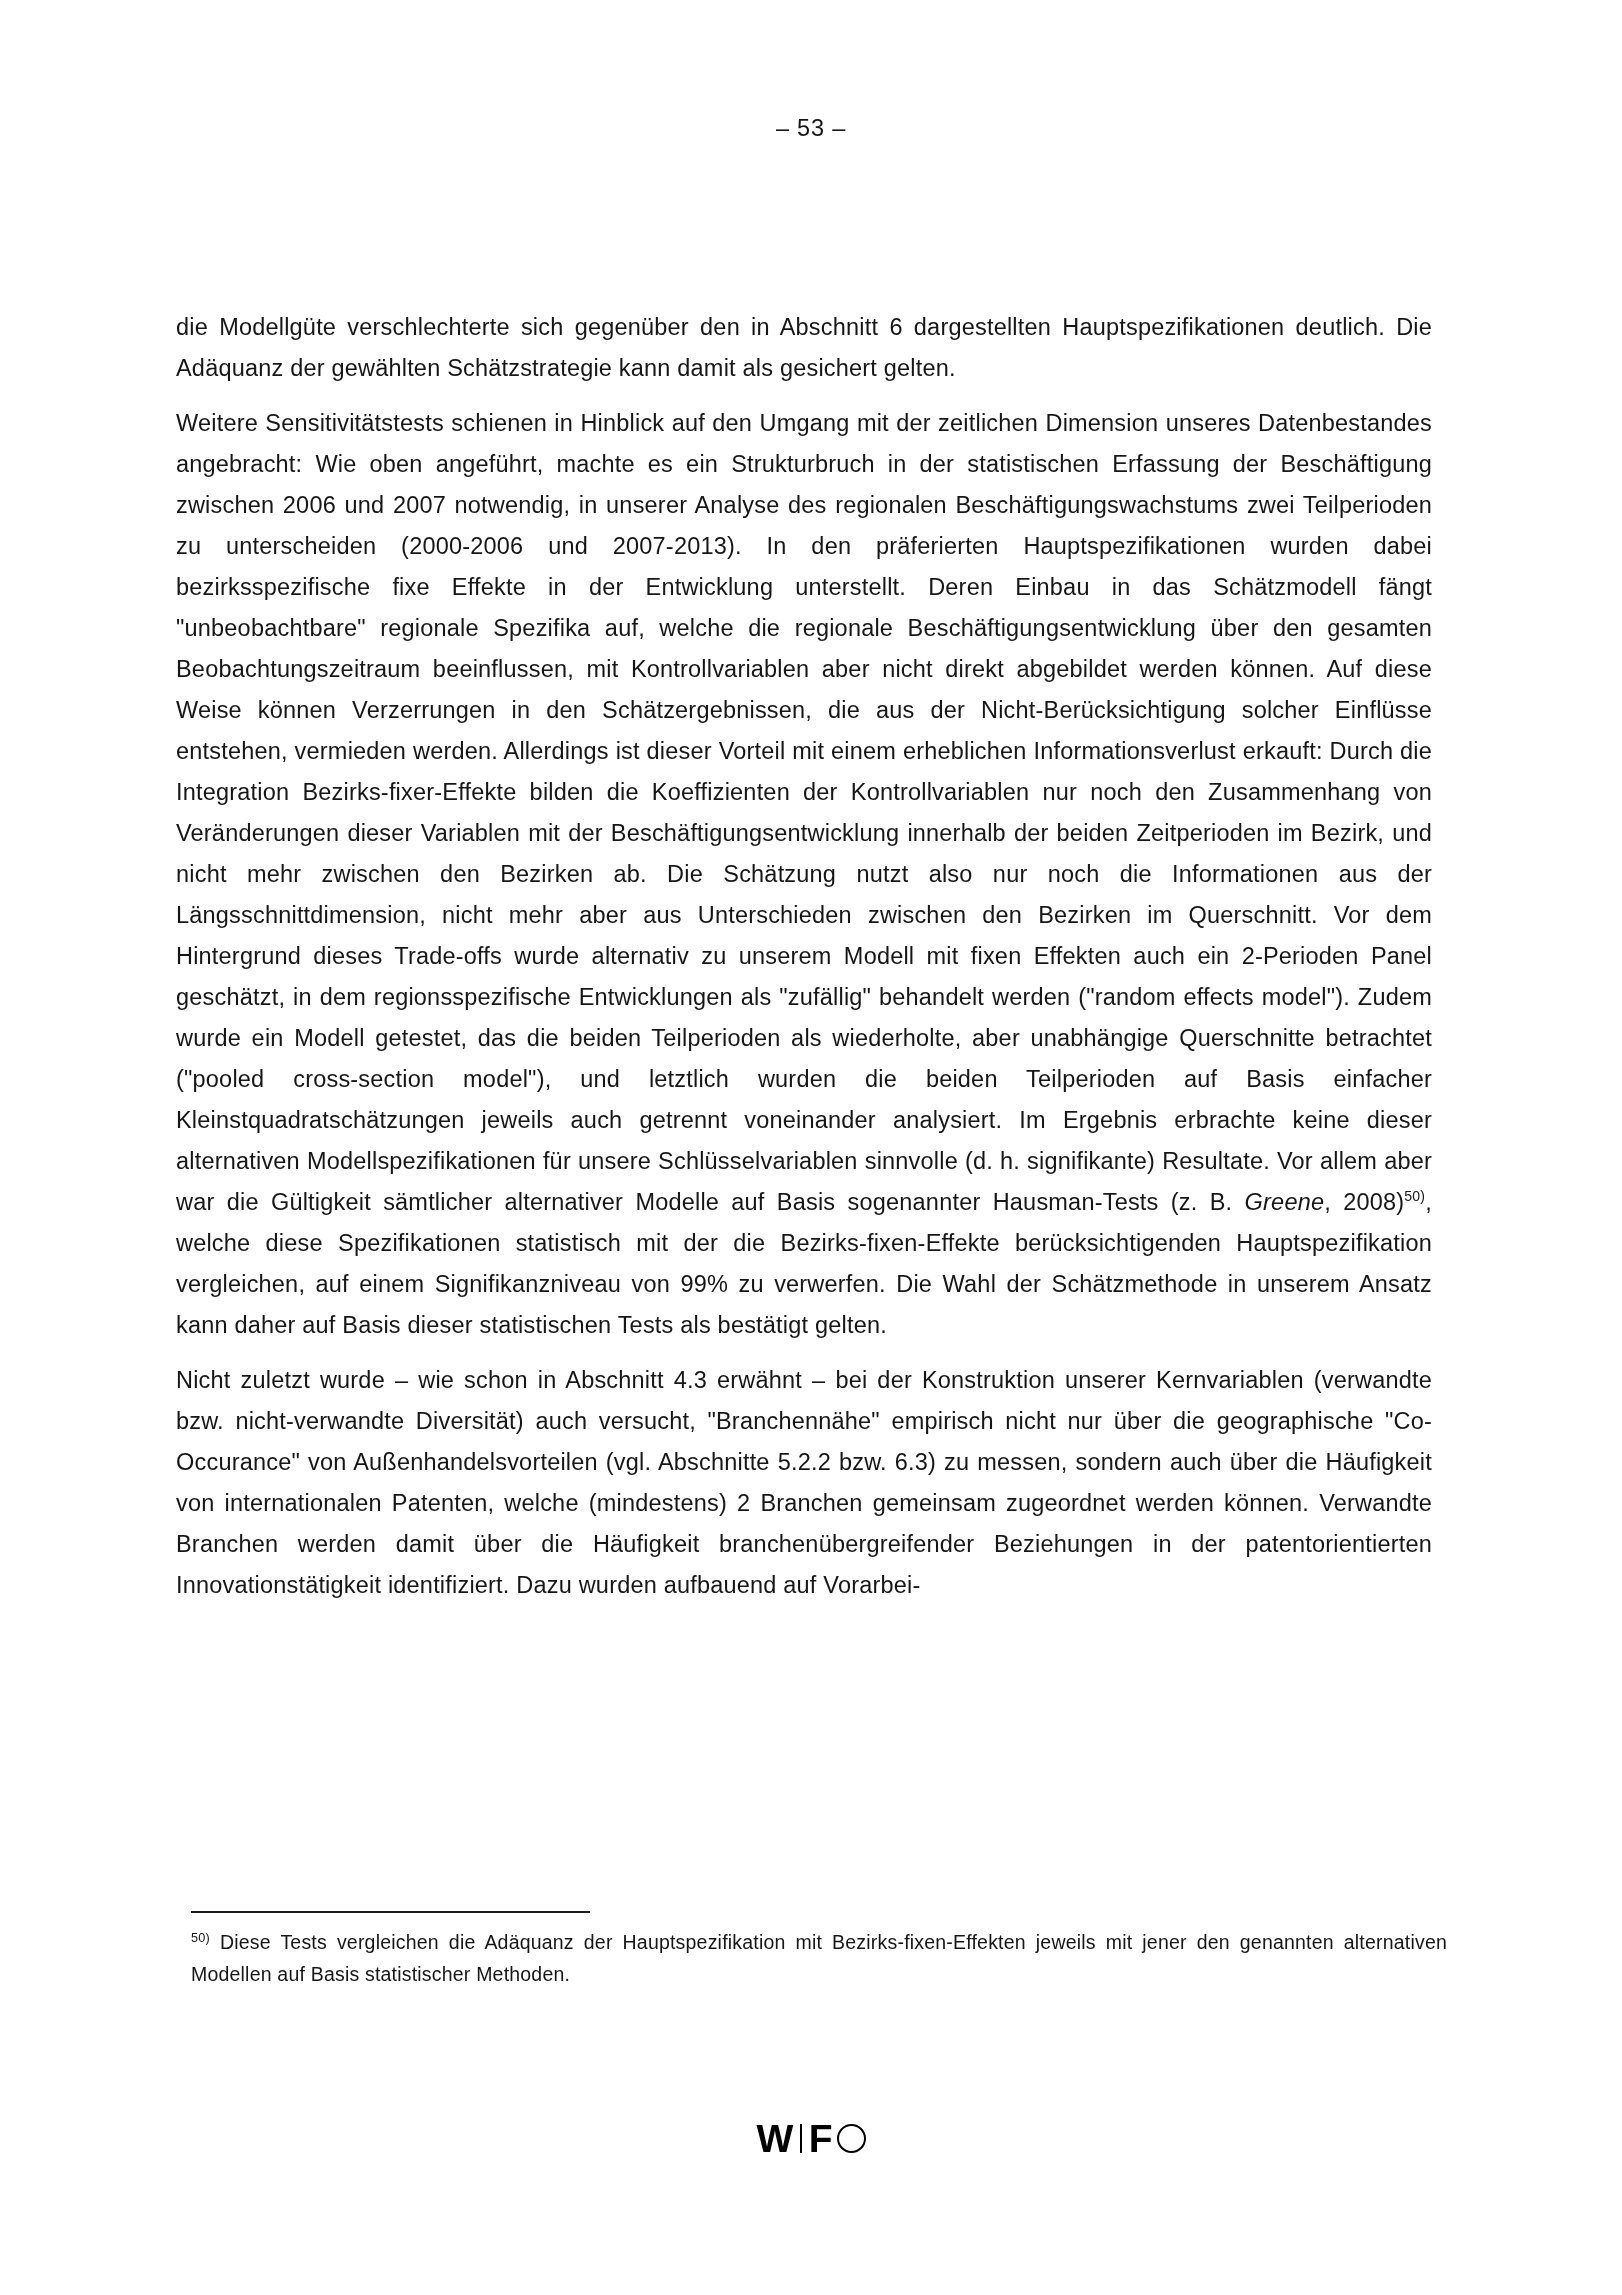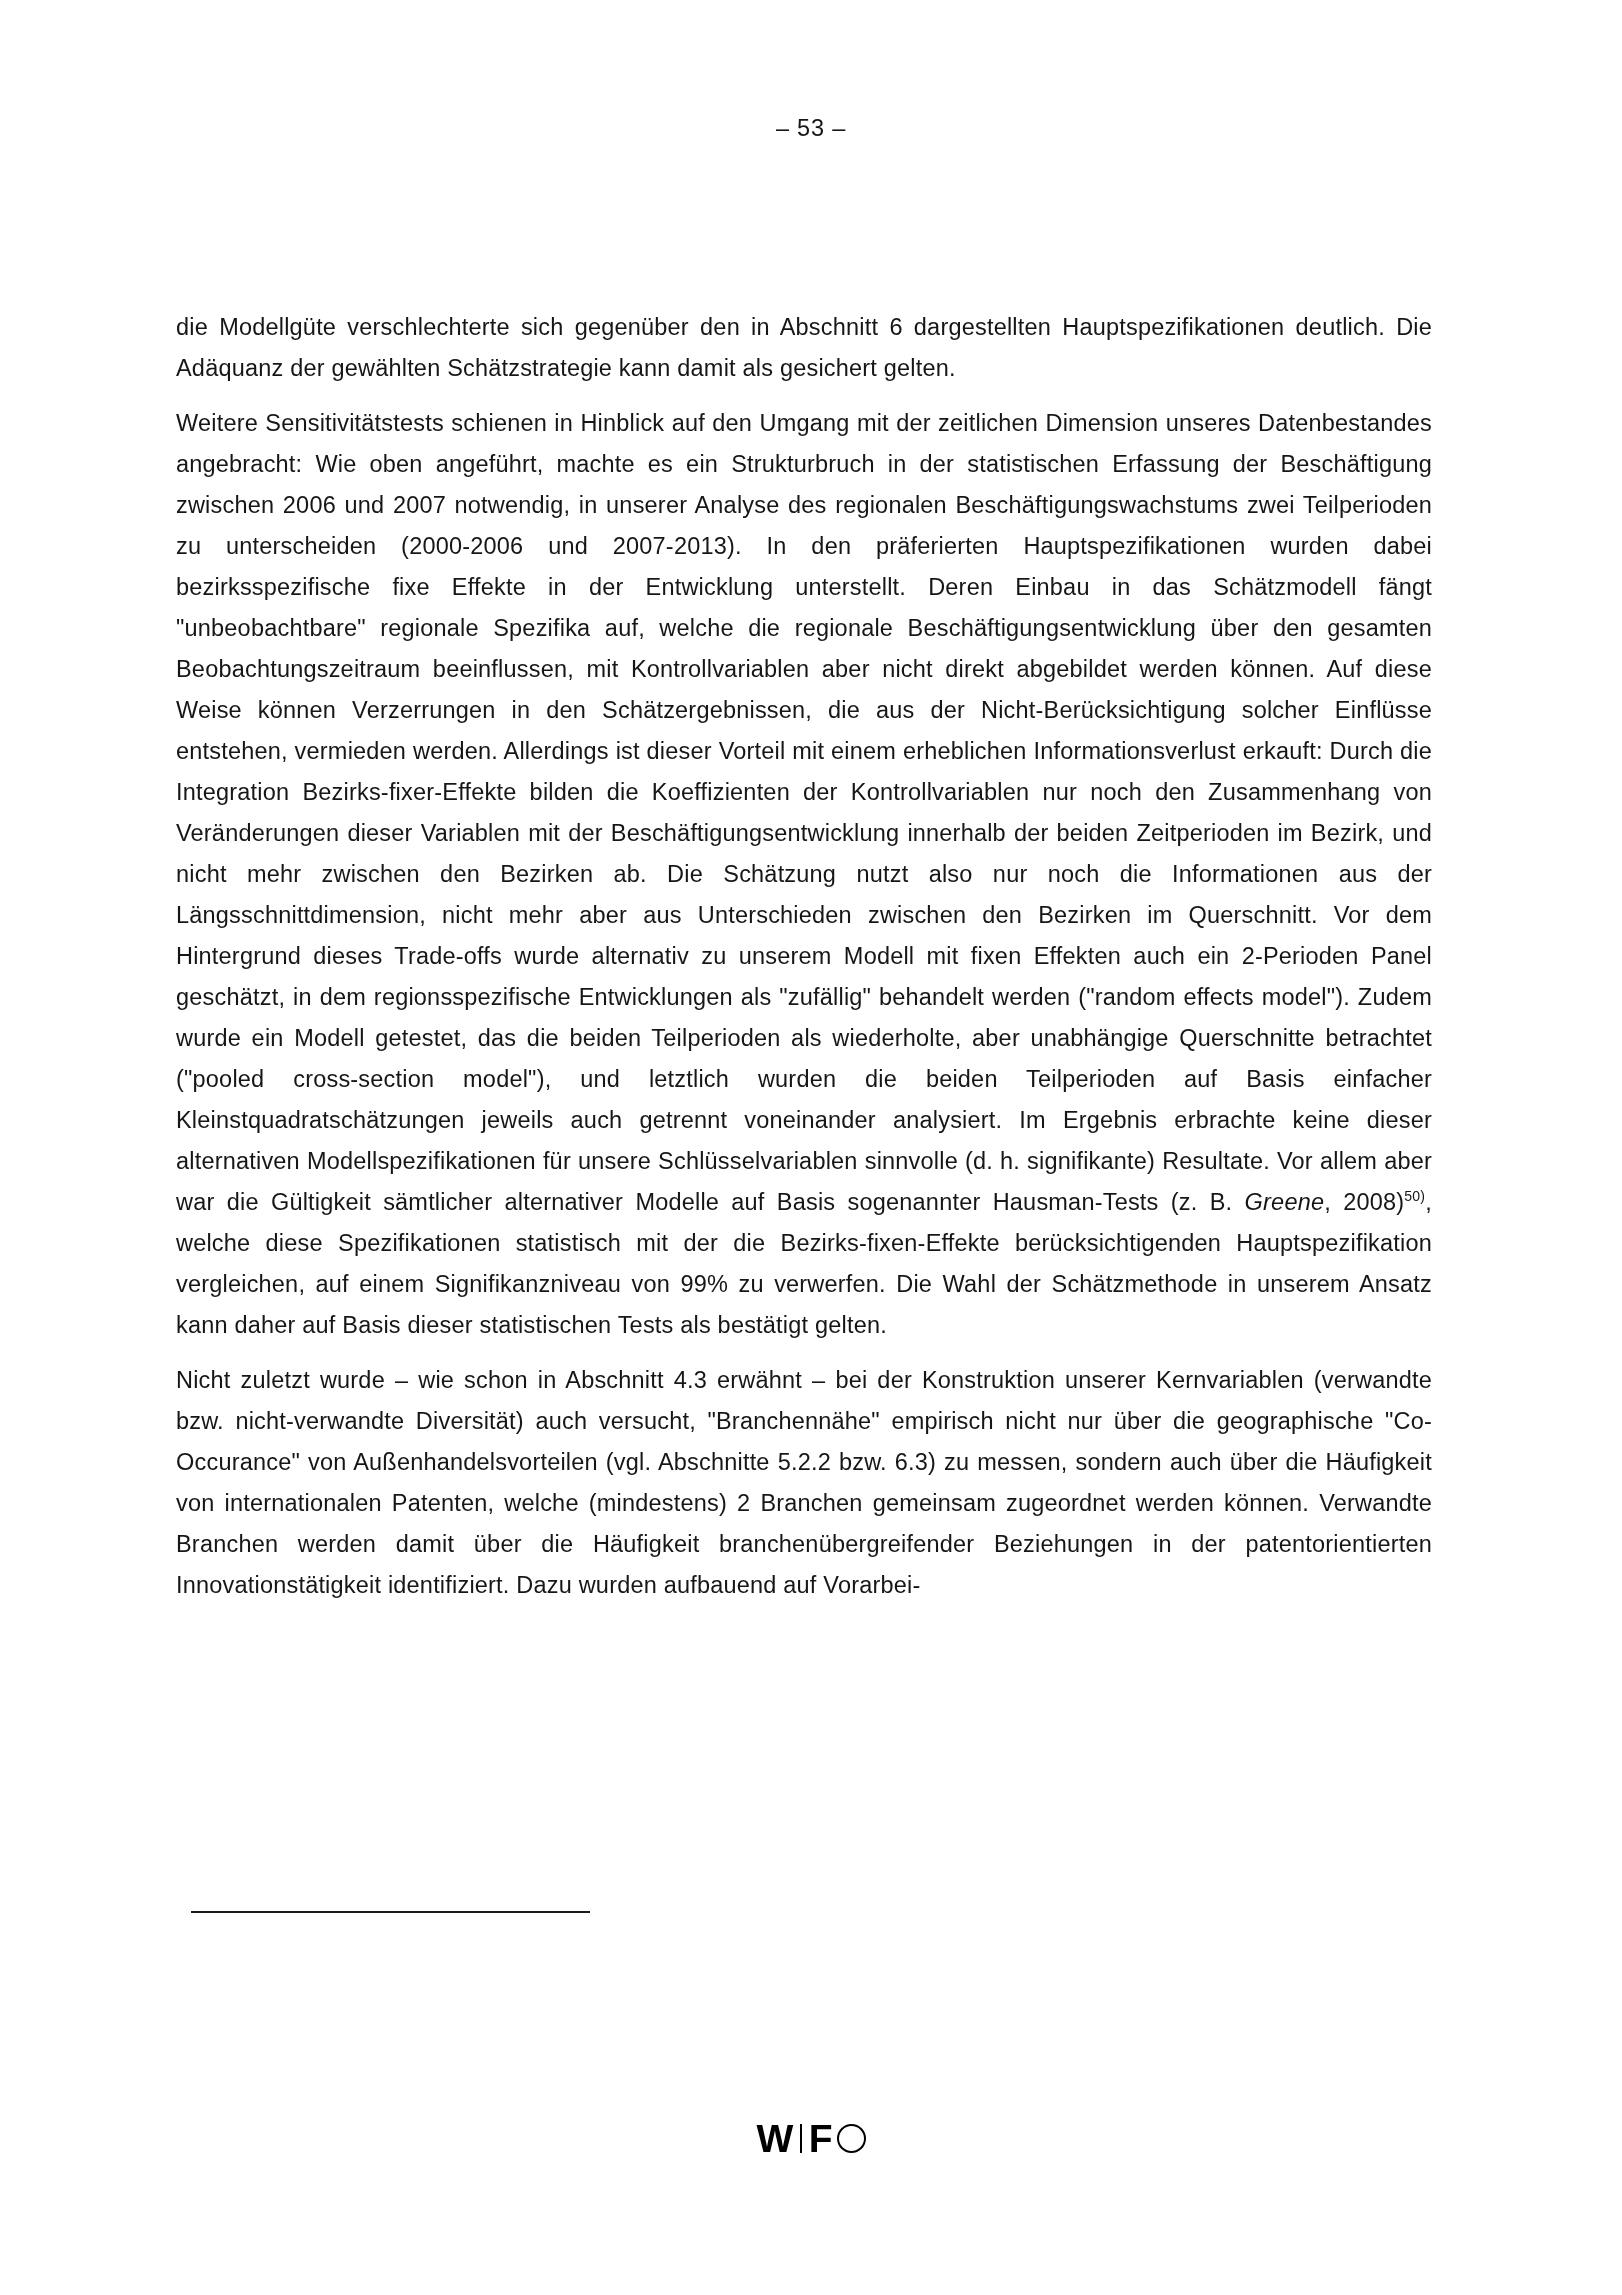--- a/index.html
+++ b/index.html
@@ -99,20 +99,23 @@
   <div class="page-number">– 53 –</div>
 
   <div class="content">
       <p class="para"><span>die Modellgüte verschlechterte sich gegenüber den in Abschnitt 6 dargestellten Hauptspezifikationen deutlich. Die Adäquanz der gewählten Schätzstrategie kann damit als gesichert gelten.</span></p>
       <p class="para"><span>Weitere Sensitivitätstests schienen in Hinblick auf den Umgang mit der zeitlichen Dimension unseres Datenbestandes angebracht: Wie oben angeführt, machte es ein Strukturbruch in der statistischen Erfassung der Beschäftigung zwischen 2006 und 2007 notwendig, in unserer Analyse des regionalen Beschäftigungswachstums zwei Teilperioden zu unterscheiden (2000-2006 und 2007-2013). In den präferierten Hauptspezifikationen wurden dabei bezirksspezifische fixe Effekte in der Entwicklung unterstellt. Deren Einbau in das Schätzmodell fängt "unbeobachtbare" regionale Spezifika auf, welche die regionale Beschäftigungsentwicklung über den gesamten Beobachtungszeitraum beeinflussen, mit Kontrollvariablen aber nicht direkt abgebildet werden können. Auf diese Weise können Verzerrungen in den Schätzergebnissen, die aus der Nicht-Berücksichtigung solcher Einflüsse entstehen, vermieden werden. Allerdings ist dieser Vorteil mit einem erheblichen Informationsverlust erkauft: Durch die Integration Bezirks-fixer-Effekte bilden die Koeffizienten der Kontrollvariablen nur noch den Zusammenhang von Veränderungen dieser Variablen mit der Beschäftigungsentwicklung innerhalb der beiden Zeitperioden im Bezirk, und nicht mehr zwischen den Bezirken ab. Die Schätzung nutzt also nur noch die Informationen aus der Längsschnittdimension, nicht mehr aber aus Unterschieden zwischen den Bezirken im Querschnitt. Vor dem Hintergrund dieses Trade-offs wurde alternativ zu unserem Modell mit fixen Effekten auch ein 2-Perioden Panel geschätzt, in dem regionsspezifische Entwicklungen als "zufällig" behandelt werden ("random effects model"). Zudem wurde ein Modell getestet, das die beiden Teilperioden als wiederholte, aber unabhängige Querschnitte betrachtet ("pooled cross-section model"), und letztlich wurden die beiden Teilperioden auf Basis einfacher Kleinstquadratschätzungen jeweils auch getrennt voneinander analysiert. Im Ergebnis erbrachte keine dieser alternativen Modellspezifikationen für unsere Schlüsselvariablen sinnvolle (d. h. signifikante) Resultate. Vor allem aber war die Gültigkeit sämtlicher alternativer Modelle auf Basis sogenannter Hausman-Tests (z. B. </span><em>Greene</em><span>, 2008)</span><sup>50)</sup><span>, welche diese Spezifikationen statistisch mit der die Bezirks-fixen-Effekte berücksichtigenden Hauptspezifikation vergleichen, auf einem Signifikanzniveau von 99% zu verwerfen. Die Wahl der Schätzmethode in unserem Ansatz kann daher auf Basis dieser statistischen Tests als bestätigt gelten.</span></p>
       <p class="para"><span>Nicht zuletzt wurde – wie schon in Abschnitt 4.3 erwähnt – bei der Konstruktion unserer Kernvariablen (verwandte bzw. nicht-verwandte Diversität) auch versucht, "Branchennähe" empirisch nicht nur über die geographische "Co-Occurance" von Außenhandelsvorteilen (vgl. Abschnitte 5.2.2 bzw. 6.3) zu messen, sondern auch über die Häufigkeit von internationalen Patenten, welche (mindestens) 2 Branchen gemeinsam zugeordnet werden können. Verwandte Branchen werden damit über die Häufigkeit branchenübergreifender Beziehungen in der patentorientierten Innovationstätigkeit identifiziert. Dazu wurden aufbauend auf Vorarbei-</span></p>
     </div>
 
   <div class="footnote-area">
     <div class="footnote-separator"></div>
+    <div class="footnote-text">
+      <sup>50)</sup><span> Diese Tests vergleichen die Adäquanz der Hauptspezifikation mit Bezirks-fixen-Effekten jeweils mit jener den genannten alternativen Modellen auf Basis statistischer Methoden.</span>
+    </div>
   </div>
 
   <div class="logo">
     <span class="logo-inner">
       <span class="logo-w">W</span>
       <span class="logo-bar"></span>
       <span class="logo-f">F</span>
       <span class="logo-o"></span>
     </span>
   </div>

